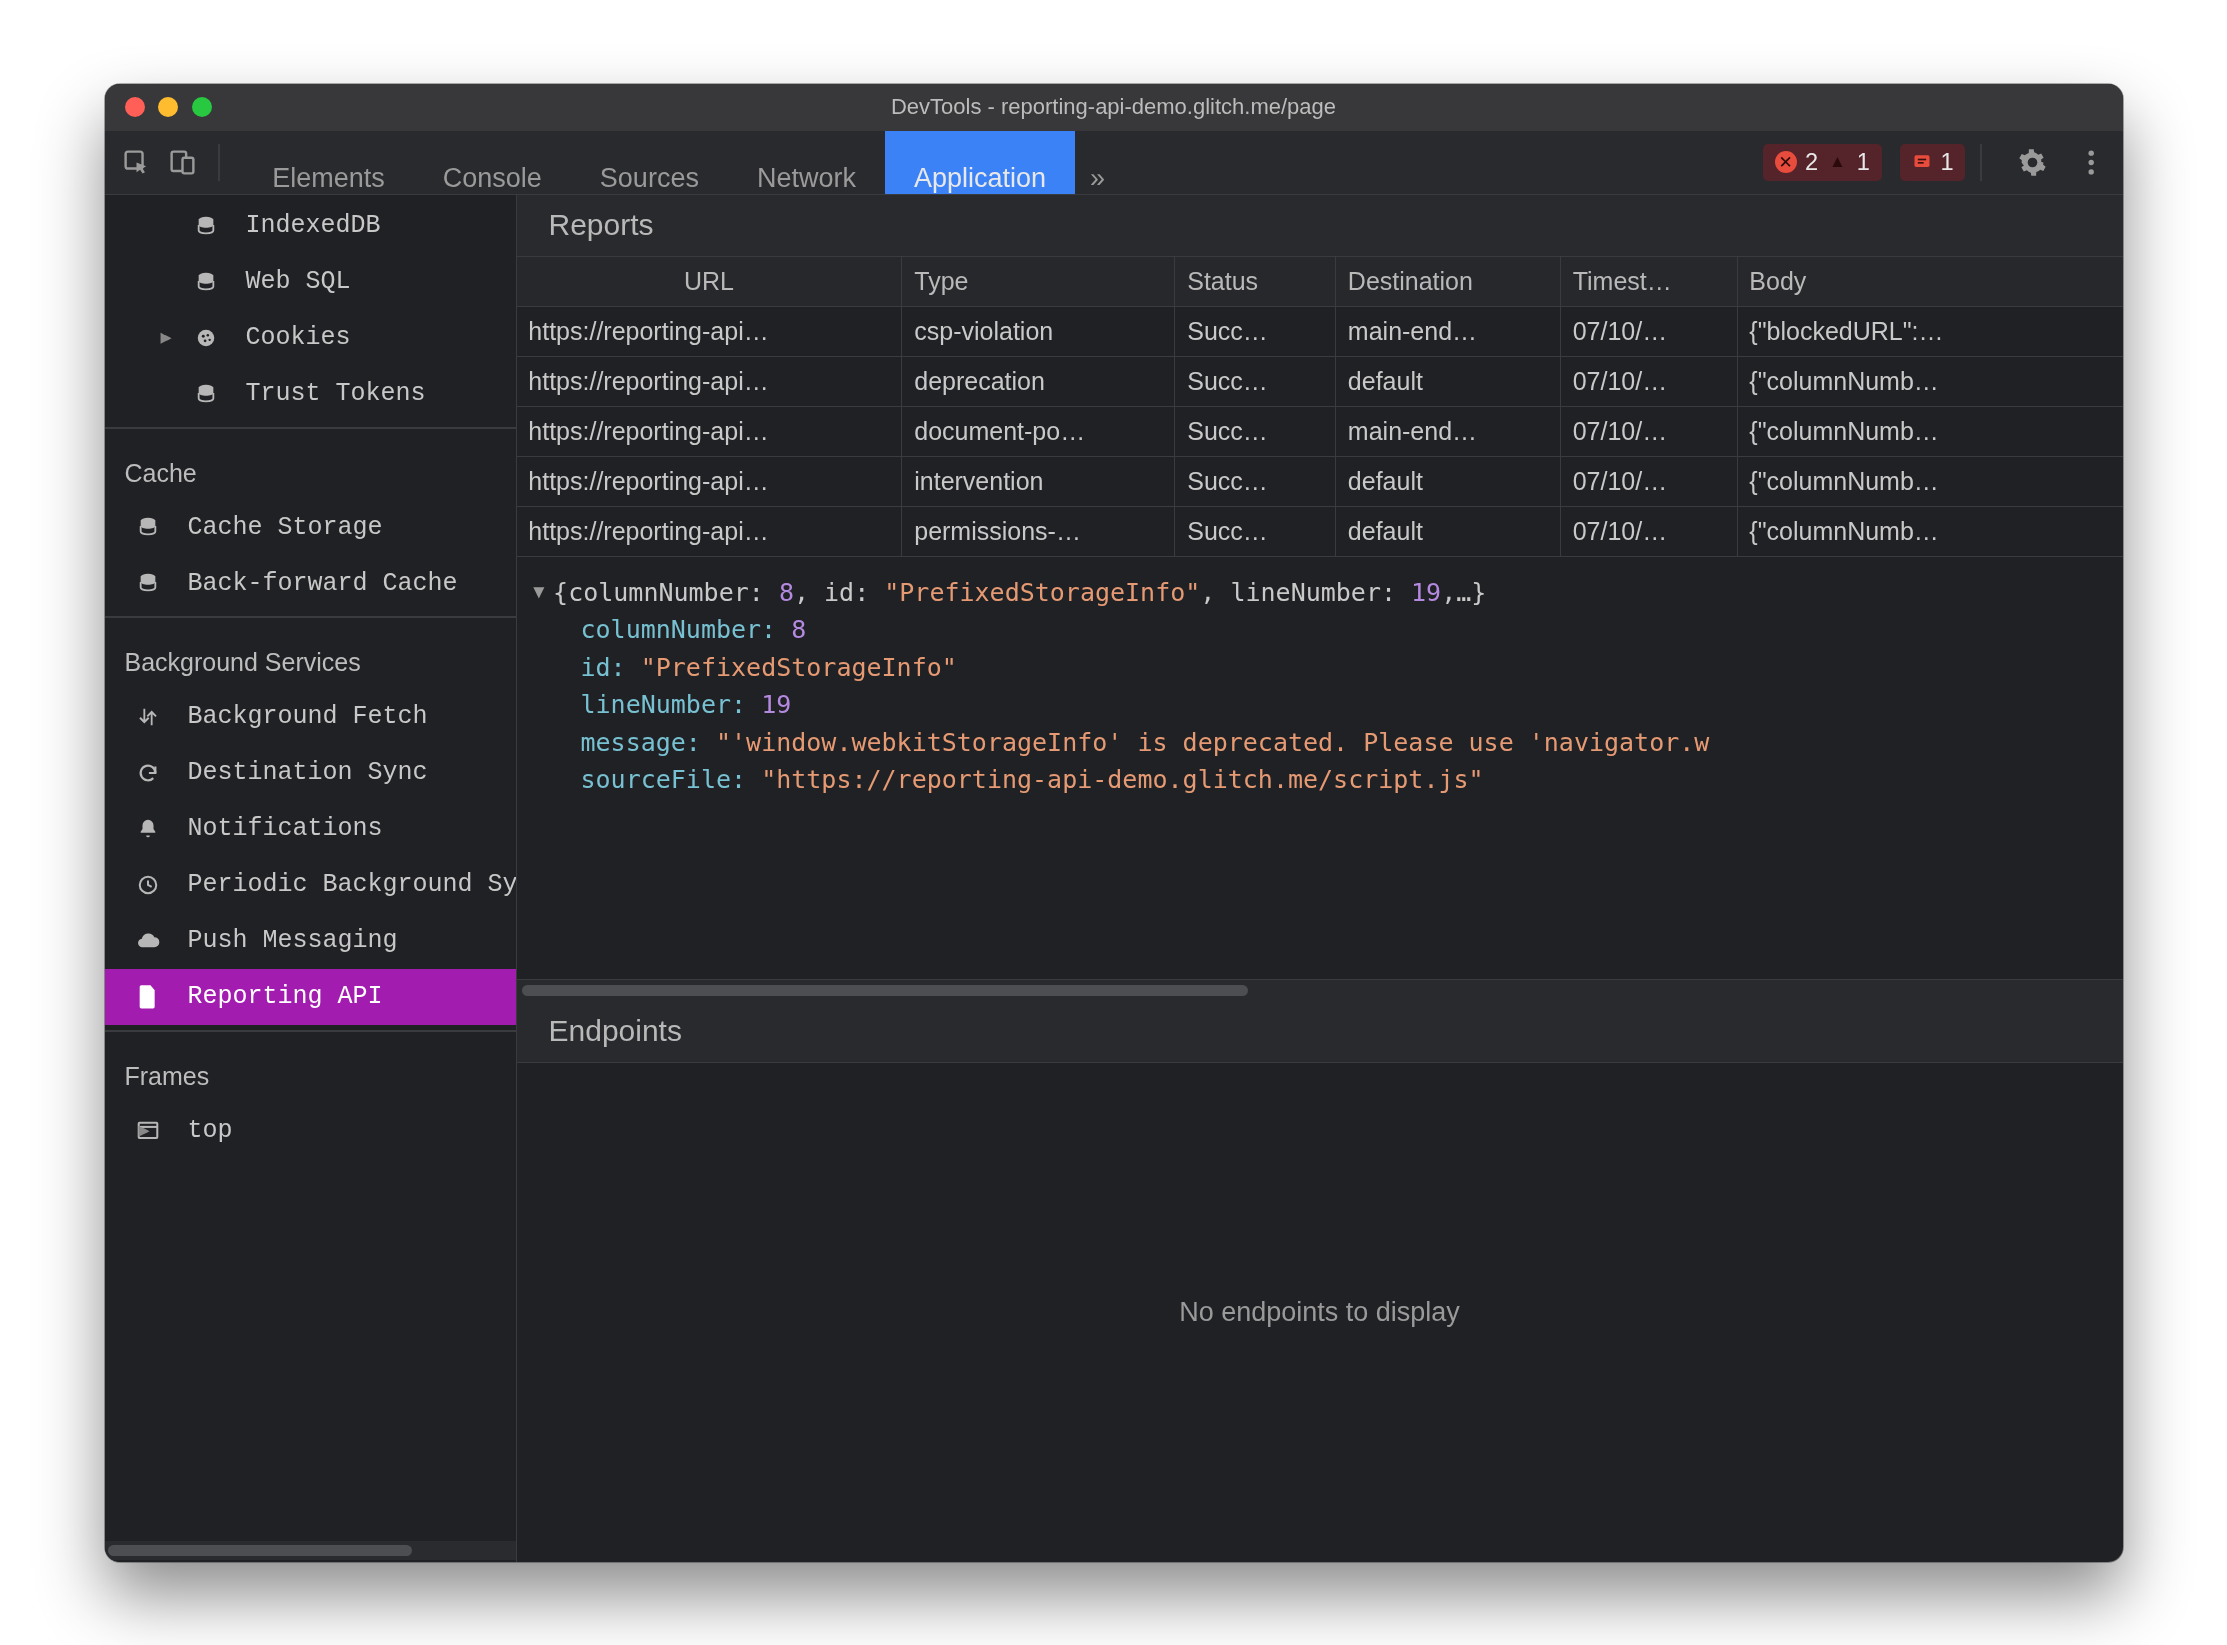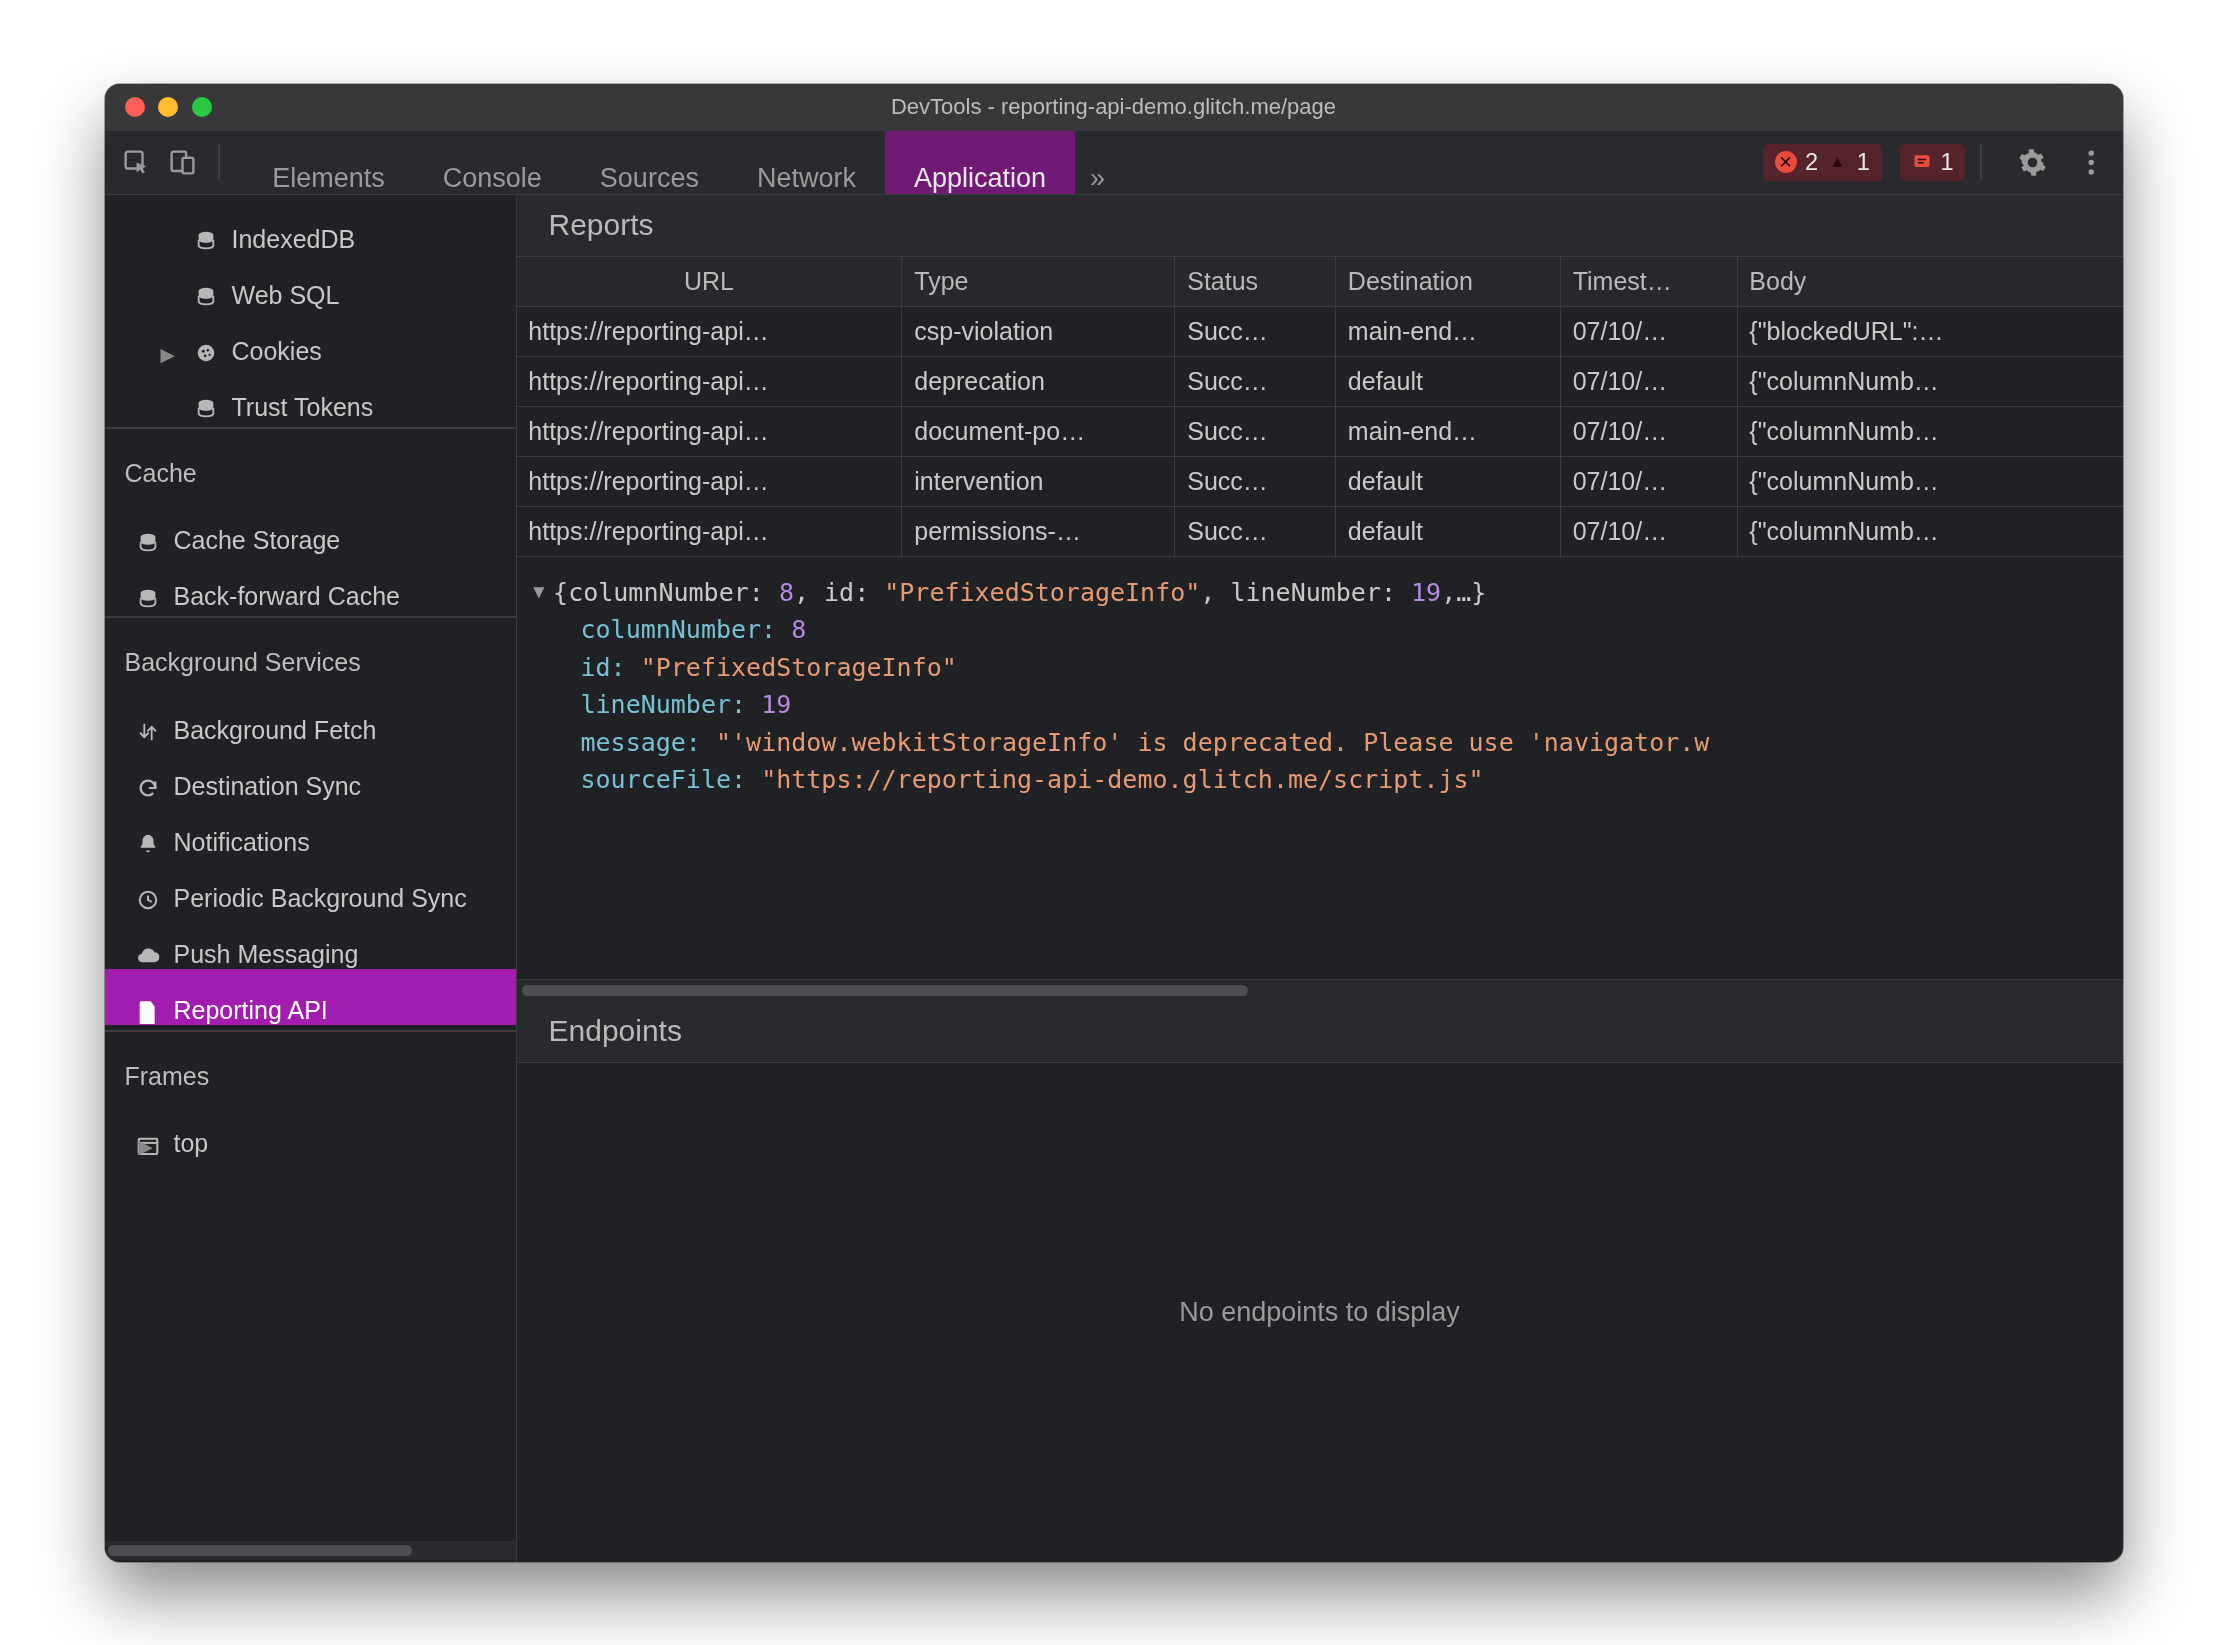--- a/index.html
+++ b/index.html
@@ -19,37 +19,37 @@
   .light { width:20px; height:20px; border-radius:50%; }
   .red { background:#ff5f57; } .yellow{ background:#febc2e; } .green{ background:#28c840; }
   .title { flex:1; text-align:center; color:#bcbcbc; font-size:22px; font-weight:500; }
 
   
   .toolbar { height: 64px; background:#292a2d; border-bottom:0.8px solid #3a3b3e; display:flex; align-items:center; padding:0 11.8px; gap: 6.7px; }
   .tb-icon { width:40px; height:40px; display:flex; align-items:center; justify-content:center; color:#999; }
   .tb-sep { width:1.7px; height:37px; background:#3a3b3e; margin:0 8.4px; }
   .tabs { display:flex; align-items:stretch; height:100%; margin-left:8.4px; }
   .tab { padding: 0 29px; display:flex; align-items:flex-end; color:#9a9a9a; font-size:27px; cursor:pointer; }
-  .tab.active { background:#701a75; color:#e8e8e8; }
+  .tab.active { background:#3b82f6; color:#e8e8e8; }
   .tb-spacer { flex:1; }
   .chip { height:37px; border-radius:5px; background:#55232a; display:flex; align-items:center; padding:0 11.8px; gap:8.4px; color:#e8e8e8; font-size:23.6px; margin-left:8.4px; }
   .chip .iconbox { width:22px; height:22px; border-radius:50%; display:flex; align-items:center; justify-content:center; font-size:17px; }
   .chip-err .iconbox{ background:#e74c3c; color:#2a0a0a; }
   .chip2 { height:37px; border-radius:5px; background:#55232a; display:flex; align-items:center; padding:0 11.8px; gap:8.4px; color:#e8e8e8; font-size:23.6px; margin-left:11.8px; }
   .gearwrap { margin-left:15px; }
   .kebab { margin-left:11.8px; }
 
   
   .body { position:absolute; top:111px; bottom:0; left:0; right:0; display:flex; }
   .sidebar { width: 412px; background:#202124; overflow:hidden; position:relative; border-right: 1.7px solid #3a3b3e; }
   .main { flex:1; display:flex; flex-direction:column; overflow:hidden; }
 
   
   .tree { padding:3.4px 0 0 0; }
-  .tree-item { display:flex; align-items:flex-end; height:56px; padding-left: 54px; gap:13px; color:#c8c8c8; font-size:25px; white-space:nowrap; overflow:hidden; cursor:pointer; }
+  .tree-item { display:flex; align-items:center; height:56px; padding-left: 54px; gap:27px; color:#c8c8c8; font-size:25px; white-space:nowrap; overflow:hidden; cursor:pointer;font-family:Liberation Mono, monospace; }
   .tree-item .caret { position:absolute; left:29px; color:#888; font-size:18.6px; }
   .tree-item.with-caret { position:relative; }
   .tree-item.level1 { padding-left: 89px; }
   .tree-item.level1b { padding-left: 31px; }
   .tree-item.selected { background:#a21caf; color:#fff; }
   .section-hdr { padding: 25px 17px 11.8px 20px; color:#bdbdbd; font-size:25px; }
   .hr { height:1.7px; background:#3a3b3e; margin: 5px 0; }
   .sb-icon { width:25px; height:25px; display:inline-flex; align-items:center; justify-content:center; flex:0 0 25px; }
   .sb-scroll { position:absolute; left:0; right:0; bottom:1.7px; height:18.6px; background:#2a2b2e; }
   .sb-scroll .thumb { position:absolute; left:3.4px; top:3.4px; height:11.8px; width:304px; background:#4d4e52; border-radius:5.9px; }

